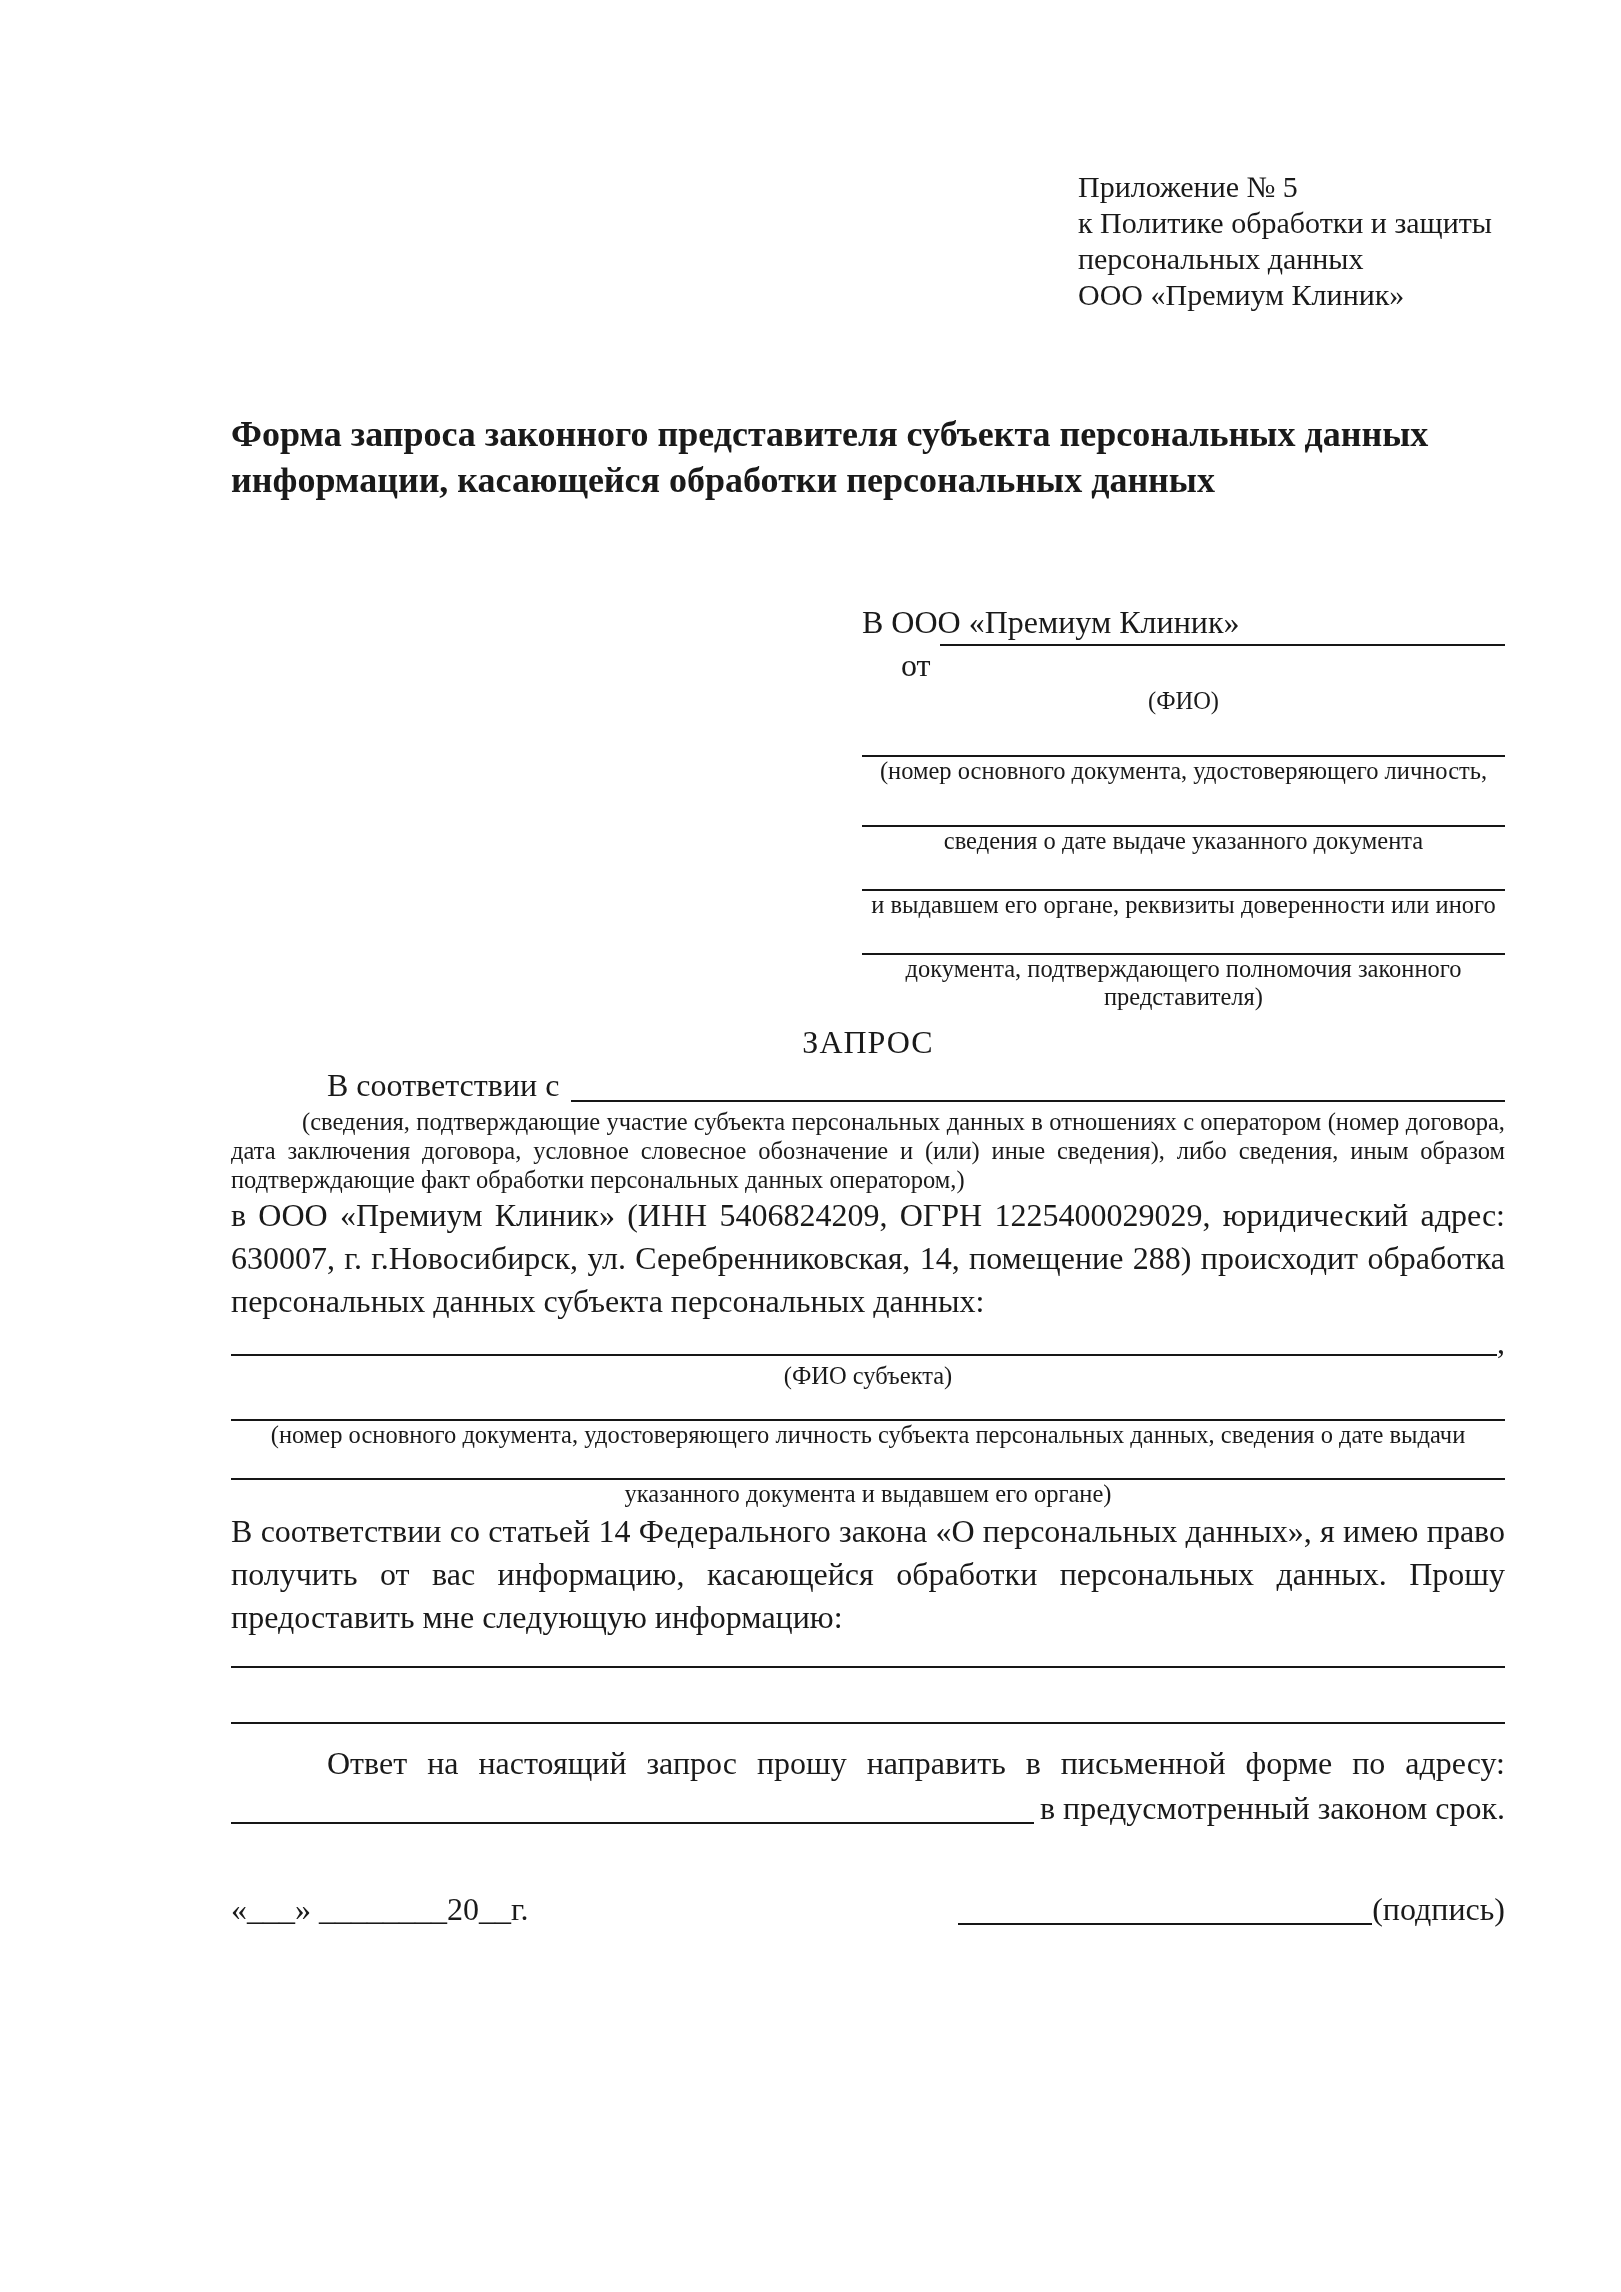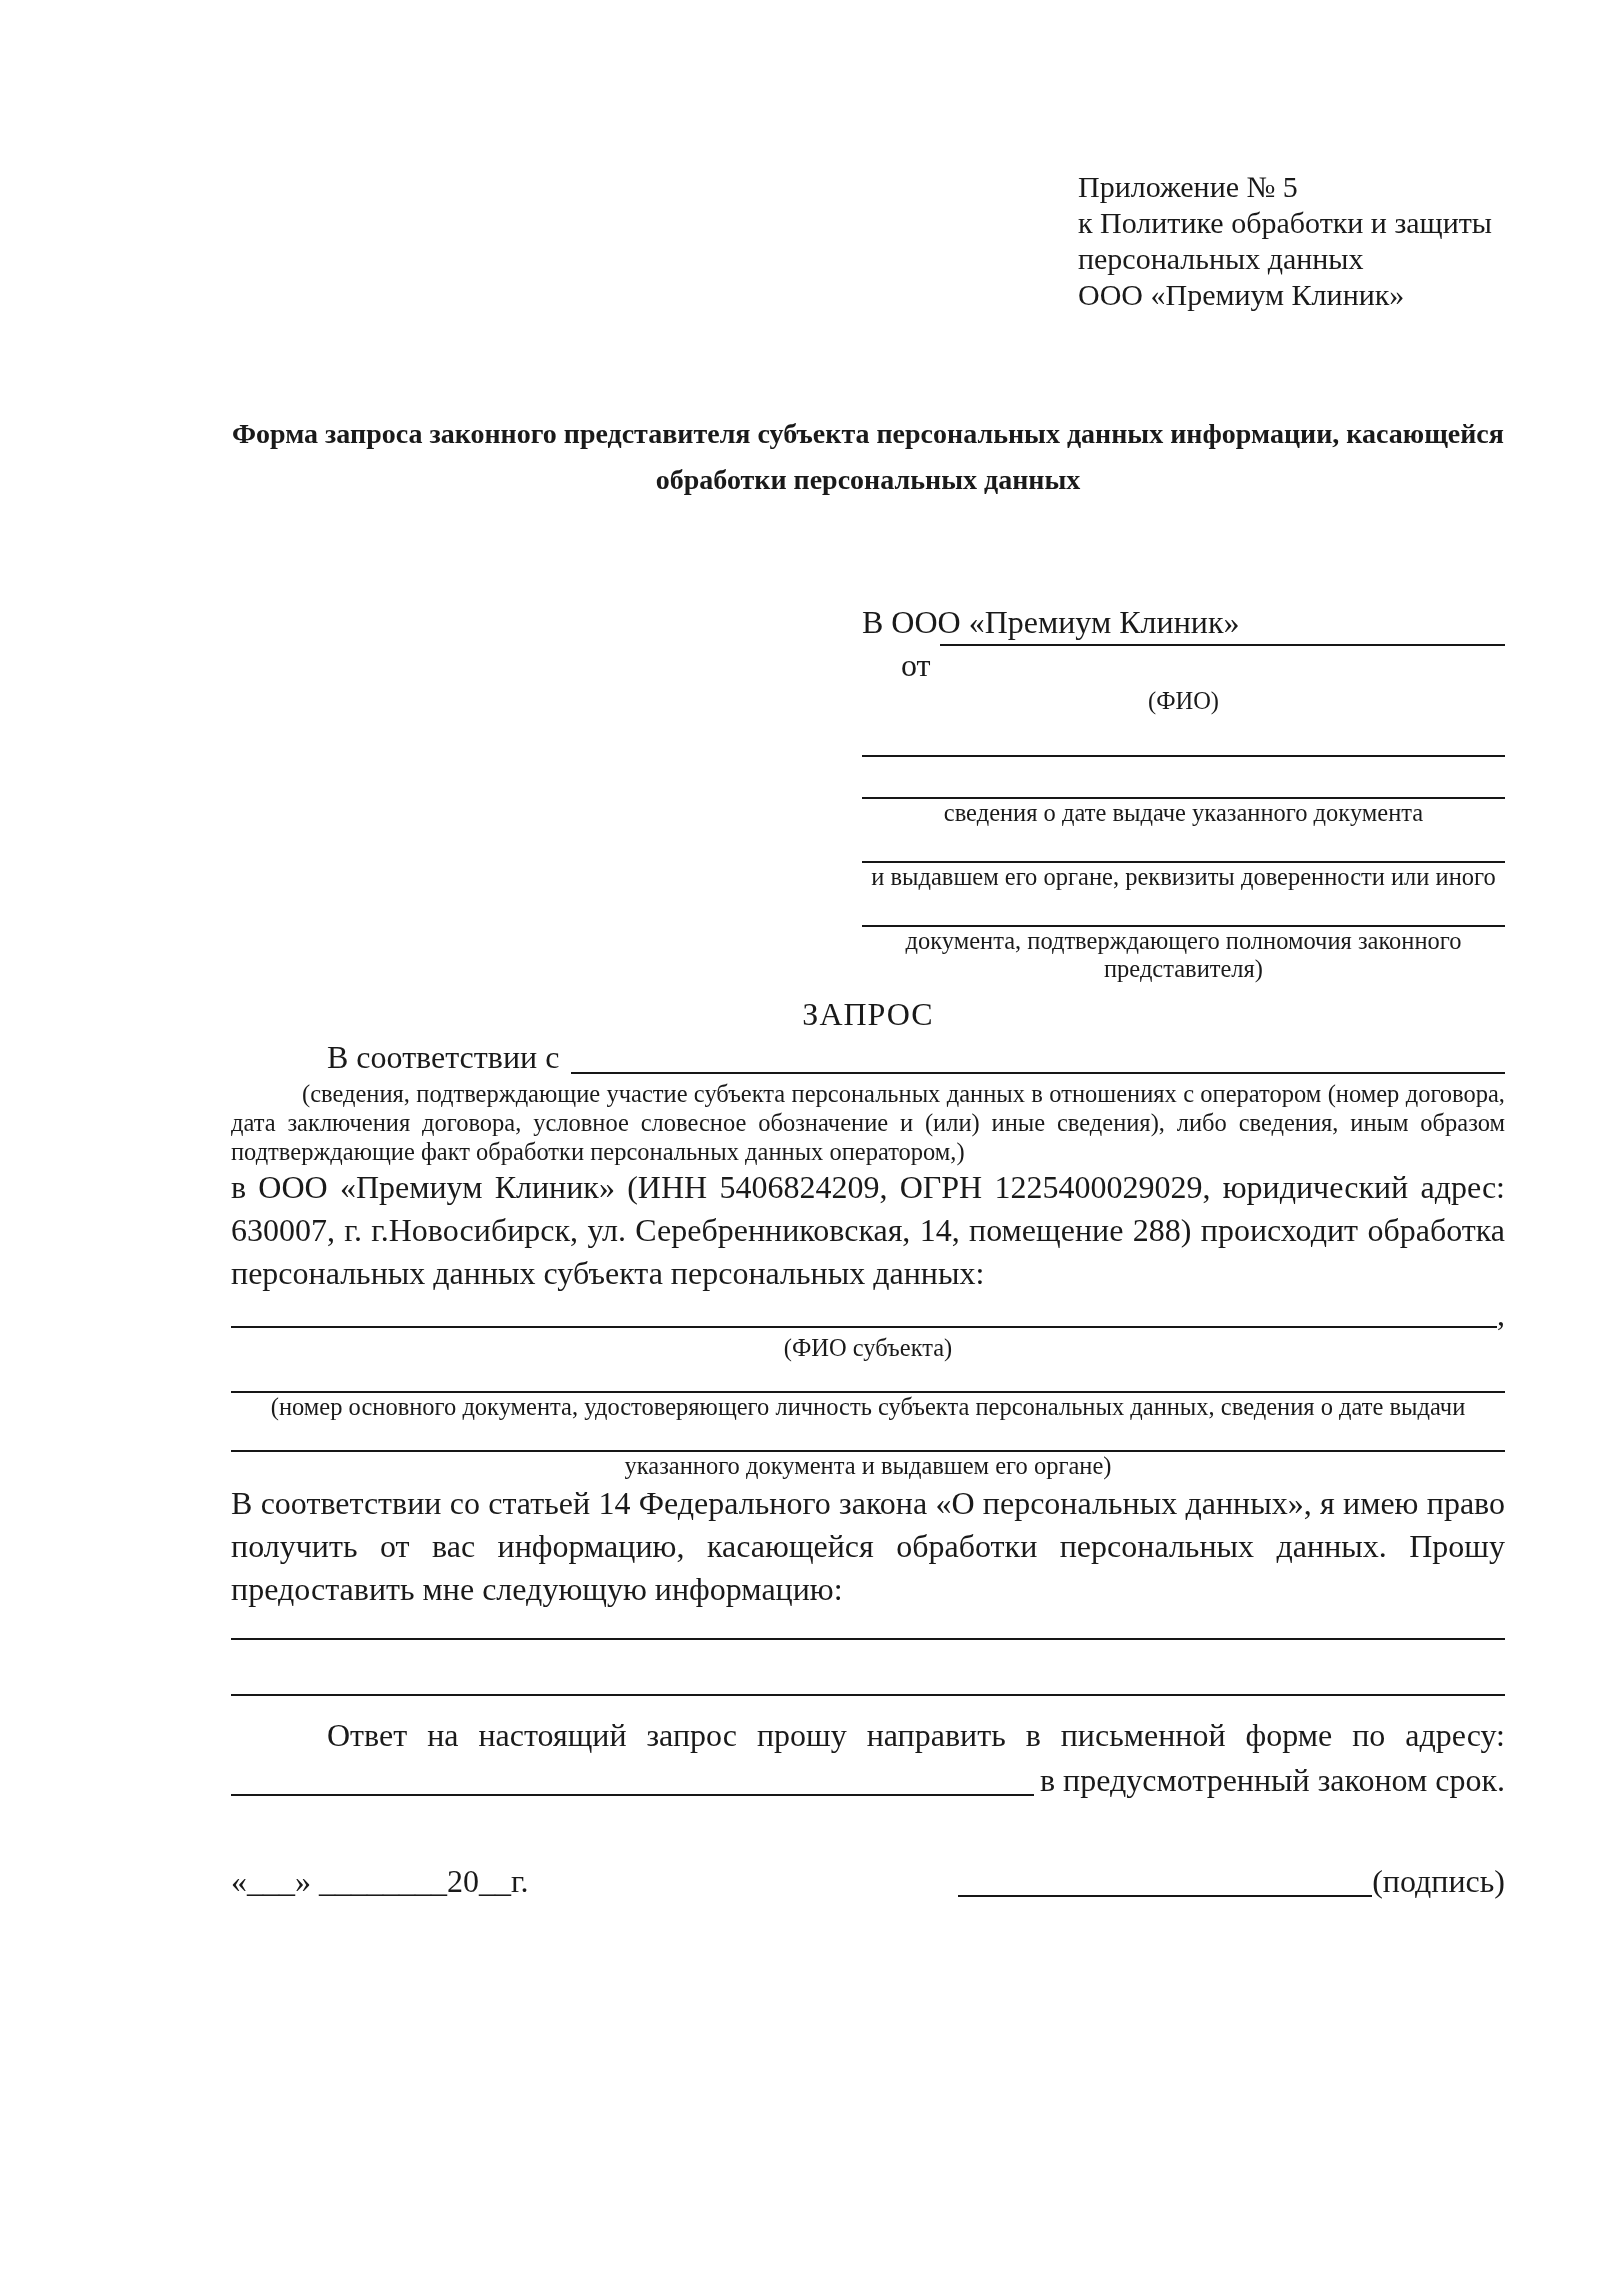--- a/index.html
+++ b/index.html
@@ -16,23 +16,23 @@
   }
   .appendix{
     margin-top:169px;
     margin-left:auto;
     width:427px;
     font-size:30px;
     line-height:36px;
   }
   .doc-title{
     margin-top:98px;
-    text-align:center;
+    text-align:left;
     font-weight:bold;
-    font-size:28px;
+    font-size:36px;
     line-height:46px;
   }
   .addr-block{
     margin-top:98px;
     margin-left:631px; 
     width:643px;
   }
   .addr-to{line-height:43px;}
   .addr-from{display:flex;align-items:flex-start;line-height:43px;margin-left:39px;}
   .rule{border-bottom:2.9px solid #161616;}
@@ -101,20 +101,21 @@
 
   <div class="addr-block">
     <div class="addr-to">В ООО «Премиум Клиник»</div>
     <div class="addr-from">
       <span>от</span>
       <div class="rule grow-rule"></div>
     </div>
     <div class="small-cap">(ФИО)</div>
 
     <div class="rule field-rule"></div>
+    <div class="small-cap">(номер основного документа, удостоверяющего личность,</div>
 
     <div class="rule field-rule"></div>
     <div class="small-cap">сведения о дате выдаче указанного документа</div>
 
     <div class="rule field-rule" style="margin-top:34px;"></div>
     <div class="small-cap">и выдавшем его органе, реквизиты доверенности или иного</div>
 
     <div class="rule field-rule" style="margin-top:34px;"></div>
     <div class="small-cap">документа, подтверждающего полномочия законного представителя)</div>
   </div>

